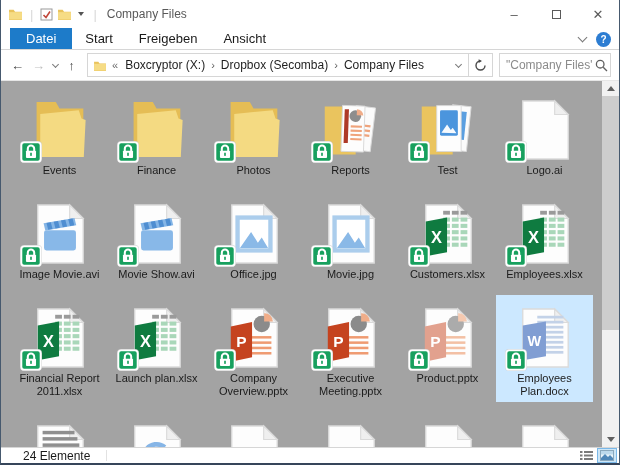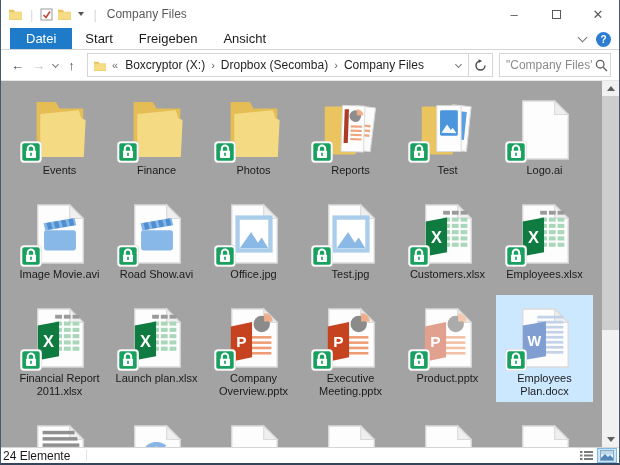--- a/index.html
+++ b/index.html
@@ -51,21 +51,21 @@
   .lock{position:absolute;left:-2px;bottom:-2px;width:22px;height:22px}
   .label{margin-top:3px;font-size:11px;line-height:13px;color:#1b1b1b;text-align:center;max-width:88px;word-wrap:break-word}
   
   .scrollbar{position:absolute;right:0;top:0;bottom:0;width:17px;background:#f1f1f1}
   .sb-up,.sb-down{position:absolute;left:0;width:17px;height:15px;display:flex;align-items:center;justify-content:center}
   .sb-up{top:0}.sb-down{bottom:0}
   .tri-up{width:0;height:0;border-left:4px solid transparent;border-right:4px solid transparent;border-bottom:5px solid #606060}
   .tri-down{width:0;height:0;border-left:4px solid transparent;border-right:4px solid transparent;border-top:5px solid #606060}
   .sb-thumb{position:absolute;left:0;top:15px;height:234px;width:17px;background:#cdcdcd}
   
-  .statusbar{position:absolute;left:0;right:0;bottom:0;height:16px;border-top:1px solid #d6d6d6;display:flex;align-items:center;font-size:12px;color:#1a1a1a;padding-left:2px;background:#fff}
+  .statusbar{position:absolute;left:0;right:0;bottom:0;height:16px;border-top:1px solid #d6d6d6;display:flex;align-items:center;font-size:12px;color:#1a1a1a;padding-left:22px;background:#fff}
   .status-sep{height:11px;border-left:1px solid #e2e2e2;margin-left:16px}
   .viewbtns{position:absolute;right:3px;top:1px;display:flex;gap:3px;align-items:center}
   .viewbtn{width:18px;height:13px;display:flex;align-items:center;justify-content:center}
   .viewbtn.selected{background:#cde6f7;outline:1px solid #7ab8e8}
 </style>
 </head>
 <body>
 
 <div class="window">
 
@@ -309,21 +309,21 @@
               <rect x="13.5" y="28" width="33" height="21" rx="2.5" fill="#88b8e8"></rect>
             </svg>
             <div class="lock"><svg viewBox="0 0 24 24" width="22" height="22">
                 <rect x="0.5" y="0.5" width="23" height="23" rx="3.5" fill="none" stroke="#c9c9c9"></rect>
                 <rect x="1.5" y="1.5" width="21" height="21" rx="3" fill="#17a05e" stroke="#fff" stroke-width="2"></rect>
                 <path d="M8.5 11 V8.4 a3.5 3.5 0 0 1 7 0 V11" stroke="#fff" stroke-width="2.2" fill="none"></path>
                 <rect x="6.5" y="10.5" width="11" height="8" rx="1" fill="#fff"></rect>
                 <rect x="11.1" y="12.8" width="1.8" height="3.4" fill="#17a05e"></rect>
               </svg></div>
           </div>
-          <div class="label">Road Show.avi</div>
+          <div class="label">Movie Show.avi</div>
         </div>
         <div class="tile">
           <div class="icon-box">
             <svg viewBox="0 0 60 64" width="58" height="62">
               <path d="M7 2 H40 L54 16 V62 H7 Z" fill="#fdfdfd" stroke="#dadada" stroke-width="1.4"></path>
               <path d="M40 2 V16 H54 Z" fill="#efefef" stroke="#dadada" stroke-width="1.2"></path>
               <rect x="13" y="15" width="34" height="34" fill="#fff" stroke="#abcdec" stroke-width="4.5"></rect>
               <path d="M15.5 46.5 L27 30 L34 41 L38 35.5 L44.5 46.5 Z" fill="#8ab9e7"></path>
             </svg>
             <div class="lock"><svg viewBox="0 0 24 24" width="22" height="22">
@@ -345,21 +345,21 @@
               <path d="M15.5 46.5 L27 30 L34 41 L38 35.5 L44.5 46.5 Z" fill="#8ab9e7"></path>
             </svg>
             <div class="lock"><svg viewBox="0 0 24 24" width="22" height="22">
                 <rect x="0.5" y="0.5" width="23" height="23" rx="3.5" fill="none" stroke="#c9c9c9"></rect>
                 <rect x="1.5" y="1.5" width="21" height="21" rx="3" fill="#17a05e" stroke="#fff" stroke-width="2"></rect>
                 <path d="M8.5 11 V8.4 a3.5 3.5 0 0 1 7 0 V11" stroke="#fff" stroke-width="2.2" fill="none"></path>
                 <rect x="6.5" y="10.5" width="11" height="8" rx="1" fill="#fff"></rect>
                 <rect x="11.1" y="12.8" width="1.8" height="3.4" fill="#17a05e"></rect>
               </svg></div>
           </div>
-          <div class="label">Test.jpg</div>
+          <div class="label">Movie.jpg</div>
         </div>
         <div class="tile">
           <div class="icon-box">
             <svg viewBox="0 0 60 64" width="58" height="62">
               <path d="M7 2 H40 L54 16 V62 H7 Z" fill="#fdfdfd" stroke="#dadada" stroke-width="1.4"></path>
               <path d="M40 2 V16 H54 Z" fill="#efefef" stroke="#dadada" stroke-width="1.2"></path>
               <rect x="25" y="8" width="7" height="4" fill="#9a9a9a"></rect>
               <rect x="34" y="8" width="7" height="4" fill="#9a9a9a"></rect>
               <rect x="43" y="8" width="7" height="4" fill="#9a9a9a"></rect>
               <rect x="25" y="15" width="7" height="4.2" fill="#a9d7b9"></rect>

